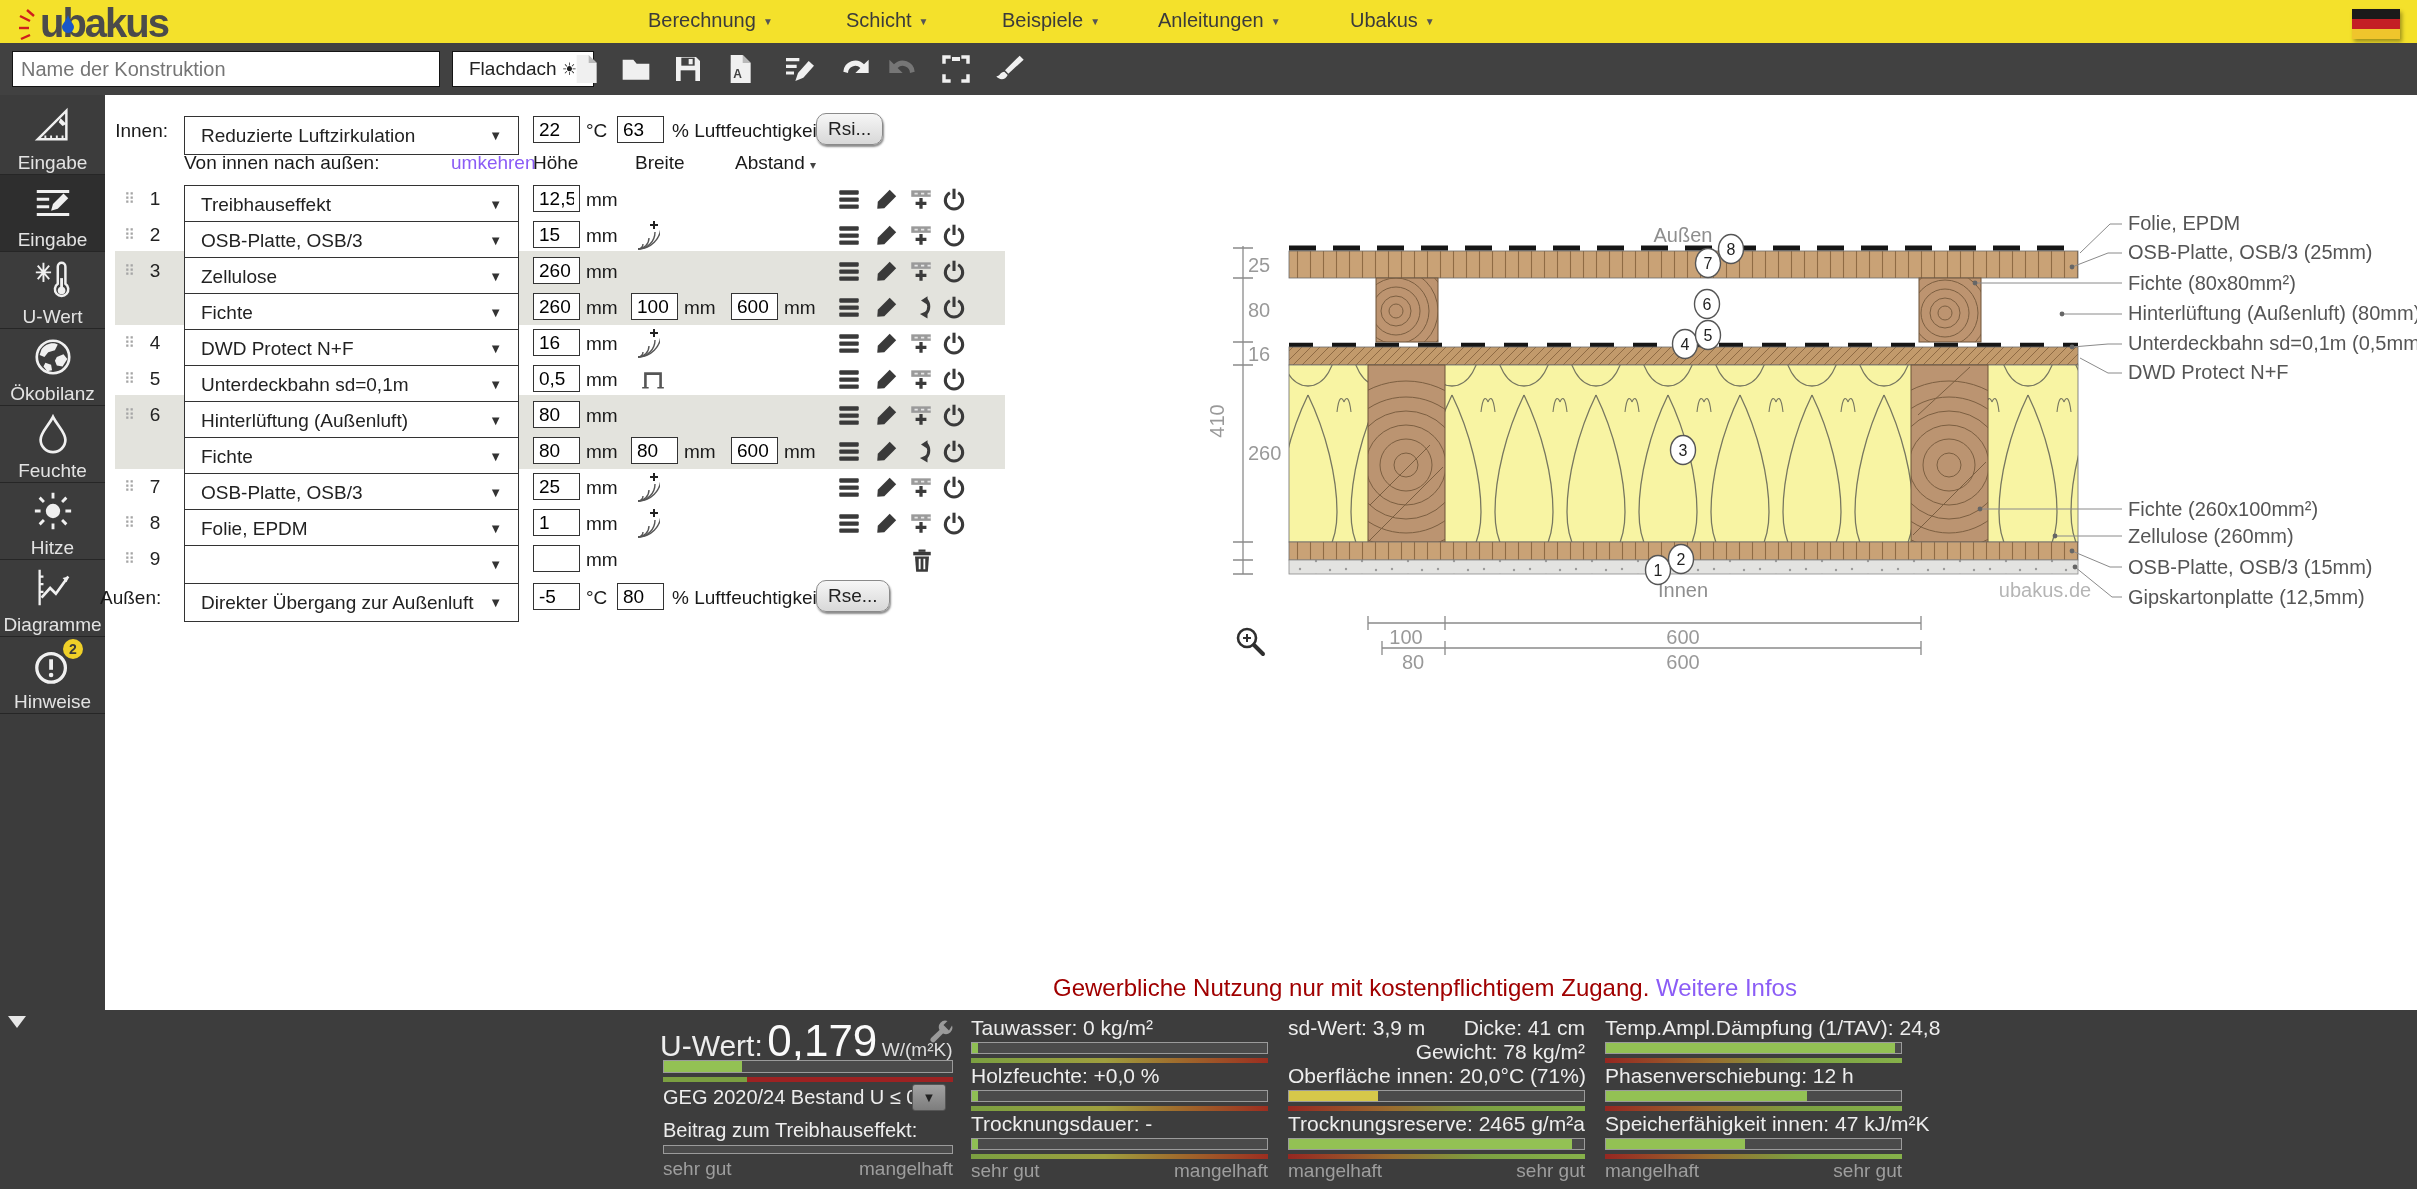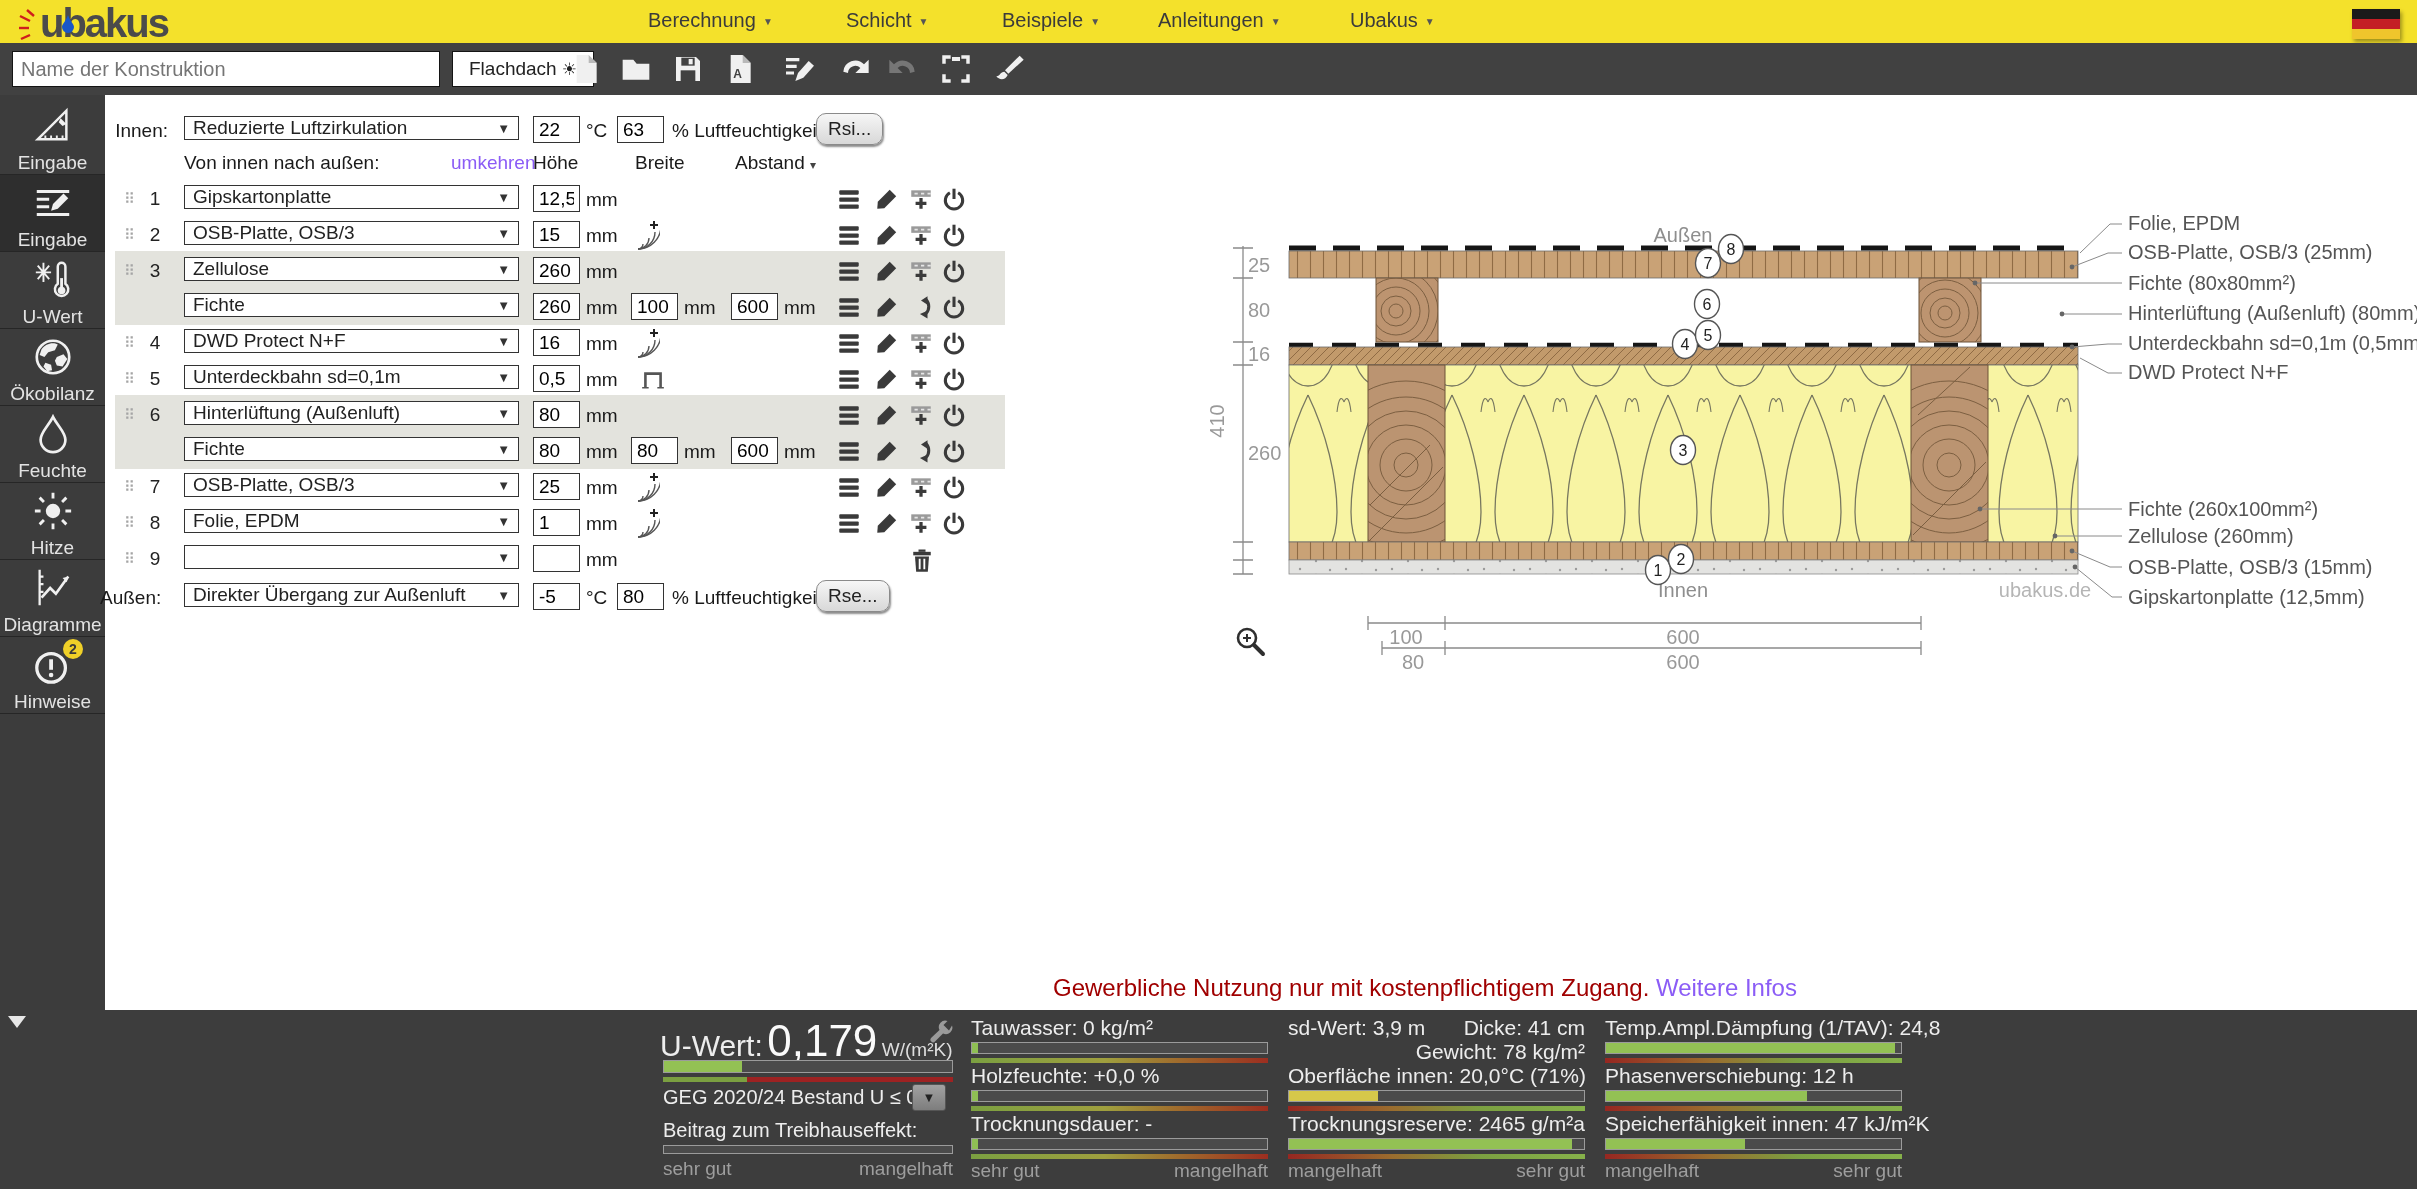--- a/index.html
+++ b/index.html
@@ -23,22 +23,22 @@
   
   .sidebar{position:absolute;left:0;top:95px;width:105px;height:915px;background:#3c3c3c}
   .side-item{position:absolute;left:0;width:105px;height:77px;text-align:center;cursor:pointer;
              border-bottom:1px solid #262626;background:#3c3c3c}
   .side-item.active{background:#2e2e2e}
   .side-item svg{margin-top:7px}
   .side-item .slbl{display:block;font-size:19px;color:#e3e3e3;margin-top:1px}
   .badge{position:absolute;right:22px;top:2px;width:20px;height:20px;border-radius:50%;
          background:#f0d028;color:#3a3a3a;font-size:14px;font-weight:bold;line-height:20px;text-align:center}
   
-  .sel{position:absolute;height:24px;border:1px solid #333;background:#fff;font-size:19px;
-       display:flex;align-items:center;padding:0 8px;cursor:pointer}
+  .sel{position:absolute;height:39px;border:1px solid #333;background:#fff;font-size:19px;
+       display:flex;align-items:center;padding:0 16px;cursor:pointer}
   .sel .stx{flex:1;white-space:nowrap;overflow:hidden}
   .sel .scar{font-size:13px;color:#333;margin-left:4px}
   .inp{position:absolute;height:27px;border:1px solid #333;background:#fff;font-size:19px;
        padding:0 5px;font-family:inherit;color:#000}
   .flbl{position:absolute;font-size:19px;color:#1a1a1a;white-space:nowrap}
   .btn3d{position:absolute;height:32px;border:1px solid #8a8a8a;border-radius:10px;font-size:19px;
          background:linear-gradient(#f6f6f6,#d8d8d8);box-shadow:1px 2px 2px rgba(0,0,0,.45);
          padding:0 11px;cursor:pointer;font-family:inherit;color:#222}
   .hl-band{position:absolute;left:115px;width:890px;height:74px;background:#e3e3dd}
   .drag{position:absolute;left:124px;top:5px;color:#a5a5a5;font-size:15px;letter-spacing:-2px;cursor:grab}
@@ -346,21 +346,21 @@
     <span class="flbl blue-link" style="left:451px">umkehren</span>
     <span class="flbl" style="left:533px">Höhe</span>
     <span class="flbl" style="left:635px">Breite</span>
     <span class="flbl" style="left:735px"><span>Abstand</span> <span style="font-size:12px;color:#444">▾</span></span>
   </div>
 
   <div class="row" style="top:185px">
     <span class="drag">⠿</span>
         <span class="rownum">1</span>
     <div class="sel" style="left:184px;width:335px">
-          <span class="stx">Gipskartonplatte</span>
+          <span class="stx">Treibhauseffekt</span>
           <span class="scar">▼</span>
         </div>
     <input class="inp" style="left: 533px; width: 47px;" value="12,5">
     <span class="unit" style="left:586px">mm</span>
     <svg class="ric" style="left:836px">
           <use href="#i-menu"></use>
         </svg>
     <svg class="ric" style="left:874px">
           <use href="#i-pencil"></use>
         </svg>

